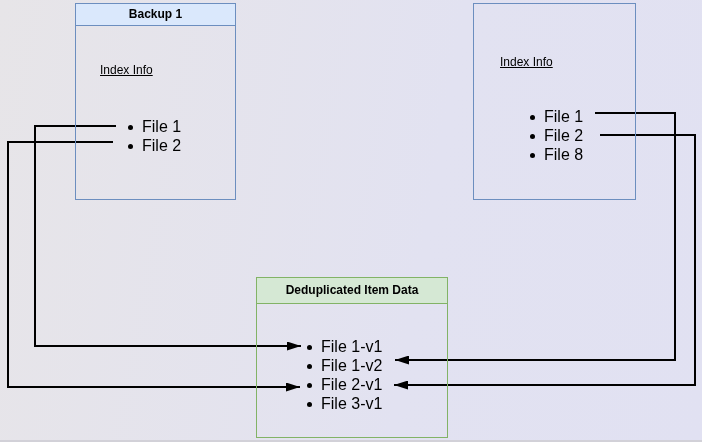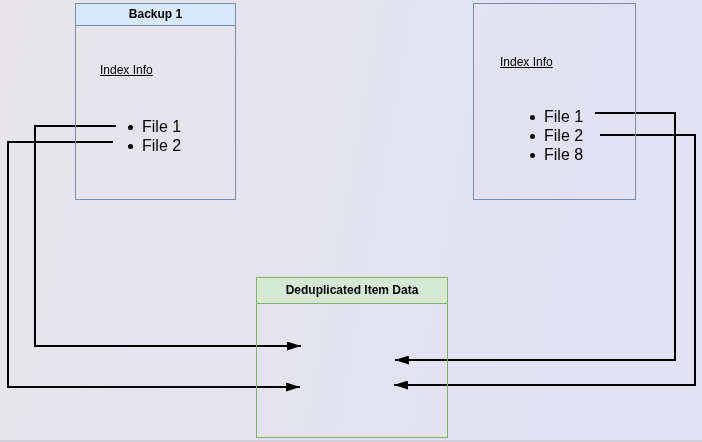--- a/index.html
+++ b/index.html
@@ -137,16 +137,34 @@
       </li>
       <li>
         <span class="bullet"></span>
         <span>File 8</span>
       </li>
     </ul>
   </div>
 
   <div class="box green" id="dedup">
     <div class="box-header">Deduplicated Item Data</div>
+    <ul class="filelist">
+      <li>
+        <span class="bullet"></span>
+        <span>File 1-v1</span>
+      </li>
+      <li>
+        <span class="bullet"></span>
+        <span>File 1-v2</span>
+      </li>
+      <li>
+        <span class="bullet"></span>
+        <span>File 2-v1</span>
+      </li>
+      <li>
+        <span class="bullet"></span>
+        <span>File 3-v1</span>
+      </li>
+    </ul>
   </div>
 
   <div class="bottom-edge"></div>
 </div>
 
 </body></html>

